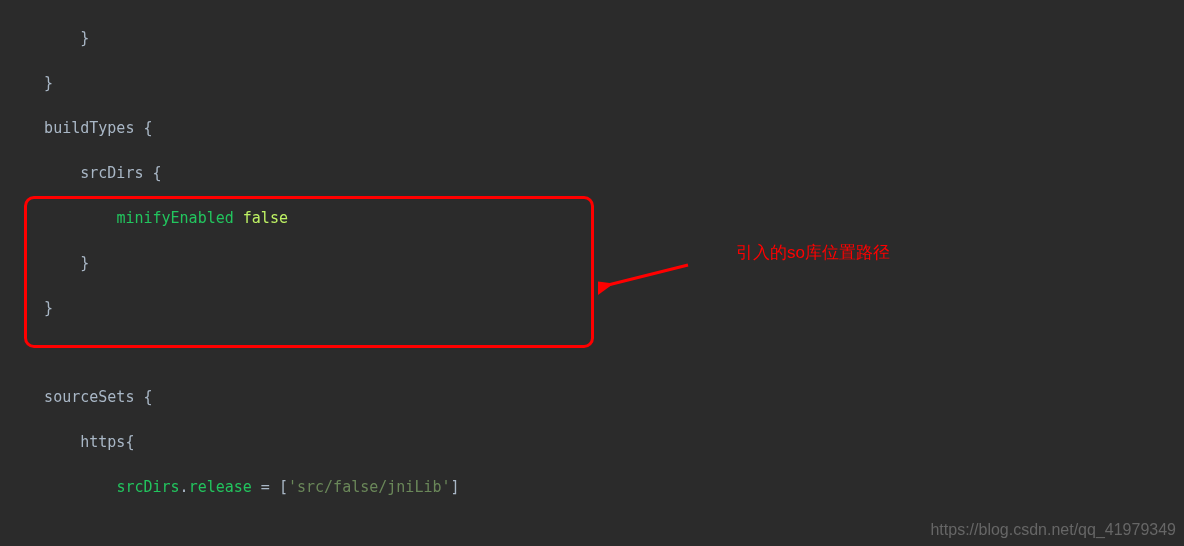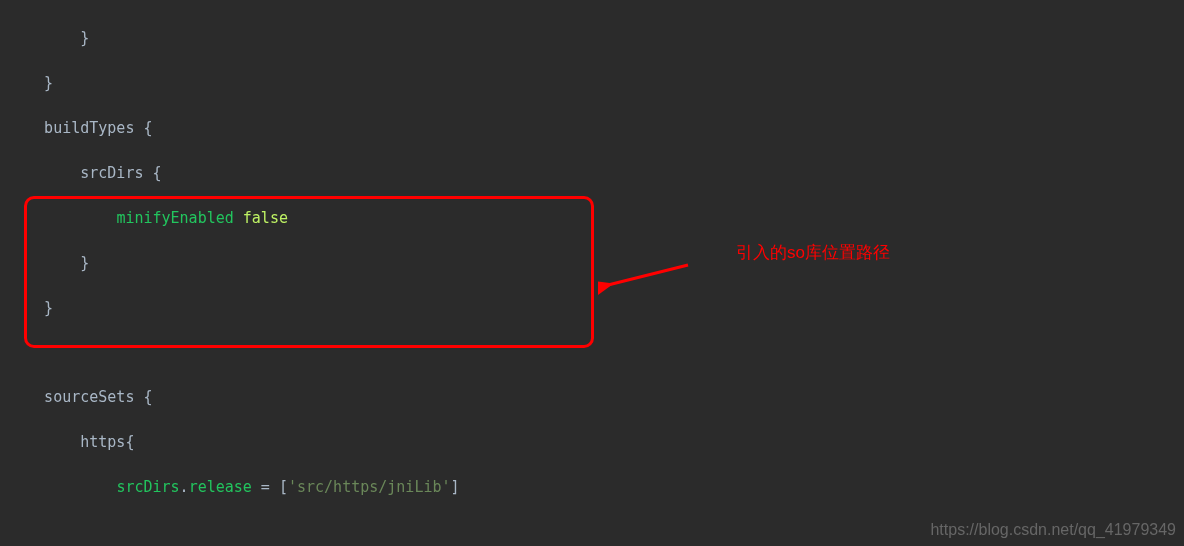--- a/index.html
+++ b/index.html
@@ -65,21 +65,21 @@
 <div class="line"><span>        }</span></div>
 <div class="line"><span>    }</span></div>
 <div class="line"><span>    buildTypes</span><span class="brace"> {</span></div>
 <div class="line"><span>        srcDirs</span><span class="brace"> {</span></div>
 <div class="line"><span>            </span><span class="prop">minifyEnabled</span><span> </span><span class="bool">false</span></div>
 <div class="line"><span>        }</span></div>
 <div class="line"><span>    }</span></div>
 <div class="line"><span></span></div>
 <div class="line"><span>    sourceSets</span><span class="brace"> {</span></div>
 <div class="line"><span>        https</span><span class="brace">{</span></div>
-<div class="line"><span>            </span><span class="prop">srcDirs</span><span>.</span><span class="prop">release</span><span> = [</span><span class="string">'src/https/jniLib'</span><span>]</span></div>
+<div class="line"><span>            </span><span class="prop">srcDirs</span><span>.</span><span class="prop">release</span><span> = [</span><span class="string">'src/false/jniLib'</span><span>]</span></div>
 
 
 
 
 
 
 
 
 
 

